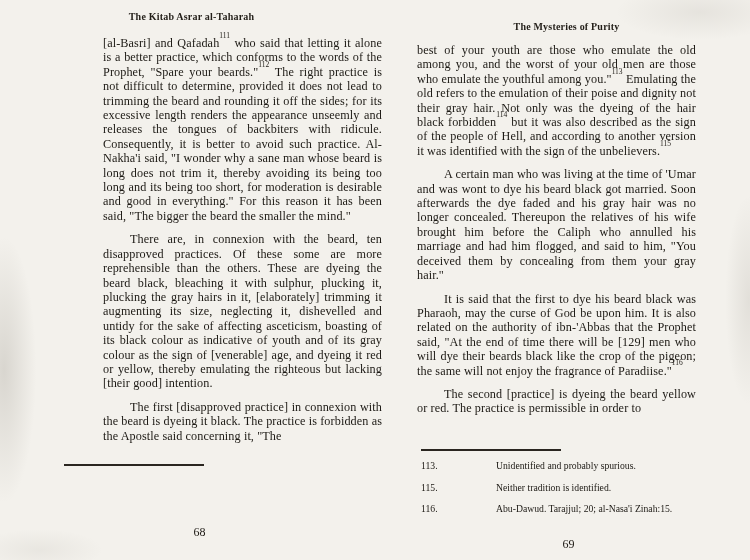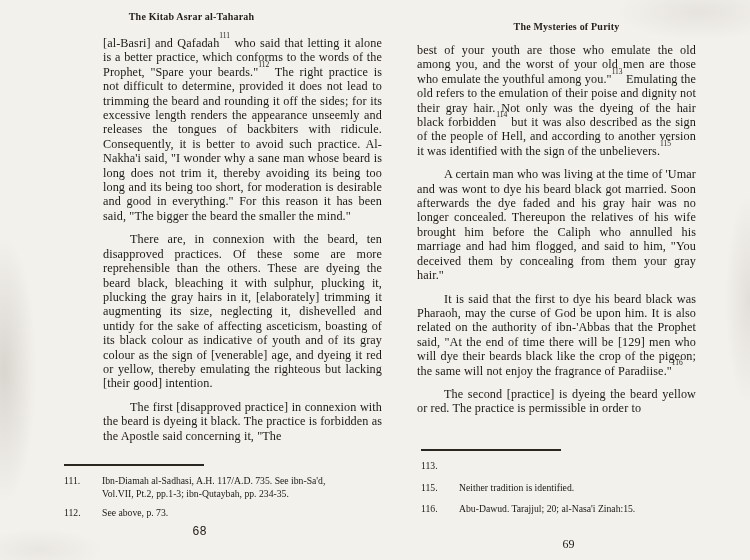--- a/index.html
+++ b/index.html
@@ -76,75 +76,66 @@
     border-top: 2px solid #2a2620;
     margin-bottom: 9px;
   }
   .footnote {
     display: flex;
     font-size: 9.7px;
     line-height: 12.5px;
     margin-bottom: 7px;
     text-align: left;
   }
-  .page-right .footnote { margin-bottom: 9px; }
+  .page-right .footnote { margin-bottom: 9px; gap: 37px; }
   .fn-num { flex: 0 0 38px; }
   .fn-text { flex: 1; }
 
   .page-number {
     position: absolute;
     width: 279px;
     text-align: center;
     font-size: 12px;
     color: #1c1914;
   }
-  .page-left  .page-number { left: 60px; top: 525px; font-family: Liberation Mono, monospace; }
+  .page-left  .page-number { left: 60px; top: 525px; }
   .page-right .page-number { left: 54px; top: 537px; }
 </style>
 </head>
 <body>
 
 <div class="spread">
 
   <div class="page page-left">
     <div class="running-head">The Kitab Asrar al-Taharah</div>
     <div class="page-body">
         <p class="para">[al-Basri] and Qafadah<sup class="fnref">111</sup> who said that letting it alone is a better practice, which conforms to the words of the Prophet, "Spare your beards."<sup class="fnref">112</sup> The right practice is not difficult to determine, provided it does not lead to trimming the beard and rounding it off the sides; for its excessive length renders the appearance unseemly and releases the tongues of backbiters with ridicule. Consequently, it is better to avoid such practice. Al-Nakha'i said, "I wonder why a sane man whose beard is long does not trim it, thereby avoiding its being too long and its being too short, for moderation is desirable and good in everything." For this reason it has been said, "The bigger the beard the smaller the mind."</p>
         <p class="para indent">There are, in connexion with the beard, ten disapproved practices. Of these some are more reprehensible than the others. These are dyeing the beard black, bleaching it with sulphur, plucking it, plucking the gray hairs in it, [elaborately] trimming it augmenting its size, neglecting it, dishevelled and untidy for the sake of affecting asceticism, boasting of its black colour as indicative of youth and of its gray colour as the sign of [venerable] age, and dyeing it red or yellow, thereby emulating the righteous but lacking [their good] intention.</p>
         <p class="para indent">The first [disapproved practice] in connexion with the beard is dyeing it black. The practice is forbidden as the Apostle said concerning it, "The</p>
       </div>
     <div class="footnote-block">
       <div class="footnote-rule"></div>
-      <div>
-          <div class="footnote">
-            <span class="fn-num">111.</span>
-            <span class="fn-text">Ibn-Diamah al-Sadhasi, A.H. 117/A.D. 735. See ibn-Sa'd, Vol.VII, Pt.2, pp.1-3; ibn-Qutaybah, pp. 234-35.</span>
-          </div>
-          <div class="footnote">
-            <span class="fn-num">112.</span>
-            <span class="fn-text">See above, p. 73.</span>
-          </div>
-        </div>
     </div>
     <div class="page-number">68</div>
   </div>
 
   <div class="page page-right">
     <div class="running-head">The Mysteries of Purity</div>
     <div class="page-body">
         <p class="para">best of your youth are those who emulate the old among you, and the worst of your old men are those who emulate the youthful among you."<sup class="fnref">113</sup> Emulating the old refers to the emulation of their poise and dignity not their gray hair. Not only was the dyeing of the hair black forbidden<sup class="fnref">114</sup> but it was also described as the sign of the people of Hell, and according to another version it was identified with the sign of the unbelievers.<sup class="fnref">115</sup></p>
         <p class="para indent">A certain man who was living at the time of 'Umar and was wont to dye his beard black got married. Soon afterwards the dye faded and his gray hair was no longer concealed. Thereupon the relatives of his wife brought him before the Caliph who annulled his marriage and had him flogged, and said to him, "You deceived them by concealing from them your gray hair."</p>
         <p class="para indent">It is said that the first to dye his beard black was Pharaoh, may the curse of God be upon him. It is also related on the authority of ibn-'Abbas that the Prophet said, "At the end of time there will be [129] men who will dye their beards black like the crop of the pigeon; the same will not enjoy the fragrance of Paradiise."<sup class="fnref">116</sup></p>
         <p class="para indent">The second [practice] is dyeing the beard yellow or red. The practice is permissible in order to</p>
       </div>
     <div class="footnote-block">
       <div class="footnote-rule"></div>
       <div>
           <div class="footnote">
             <span class="fn-num">113.</span>
+            <span class="fn-text">Unidentified and probably spurious.</span>
           </div>
           <div class="footnote">
             <span class="fn-num">115.</span>
             <span class="fn-text">Neither tradition is identified.</span>
           </div>
           <div class="footnote">
             <span class="fn-num">116.</span>
             <span class="fn-text">Abu-Dawud. Tarajjul; 20; al-Nasa'i Zinah:15.</span>
           </div>
         </div>

